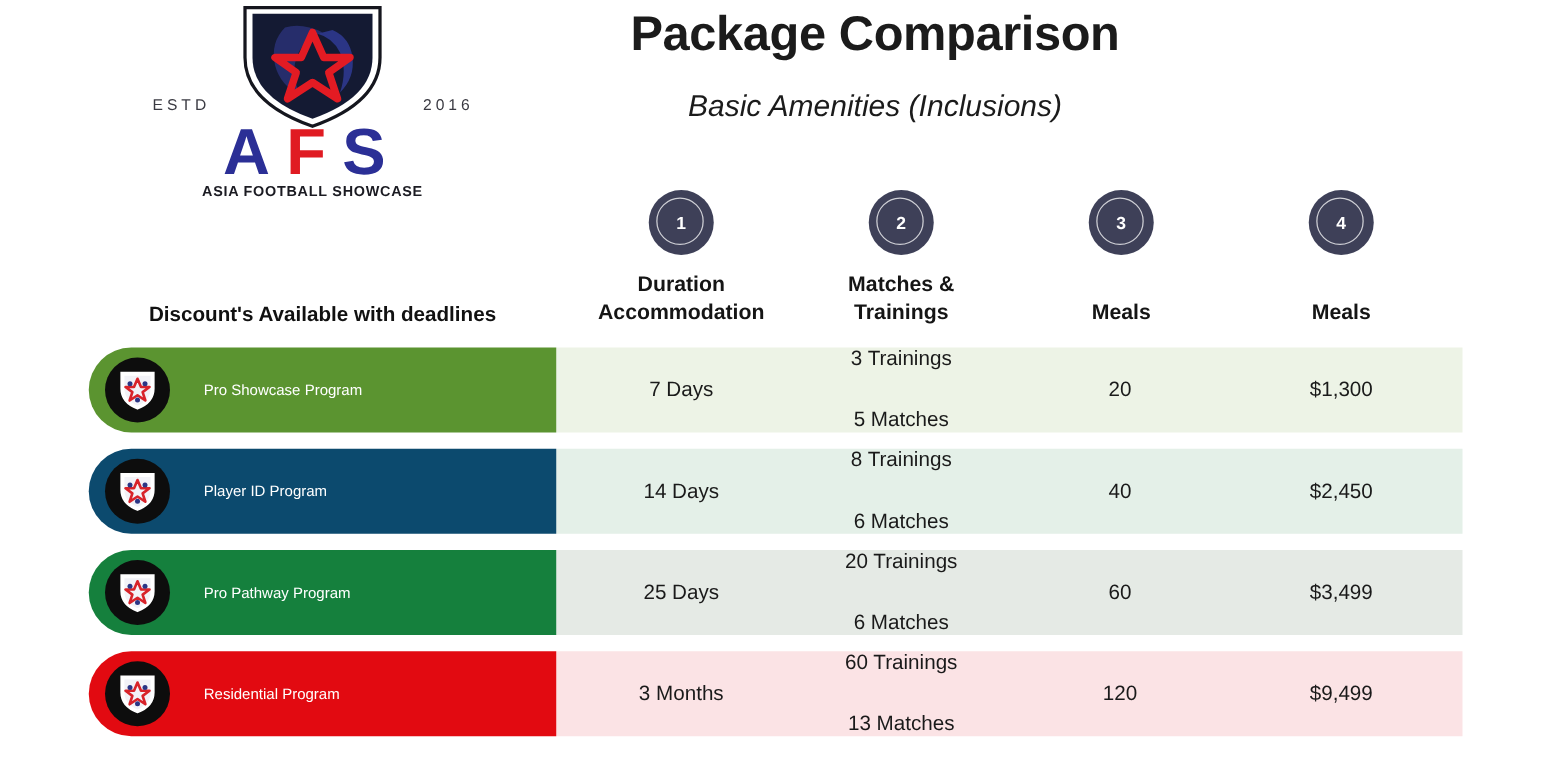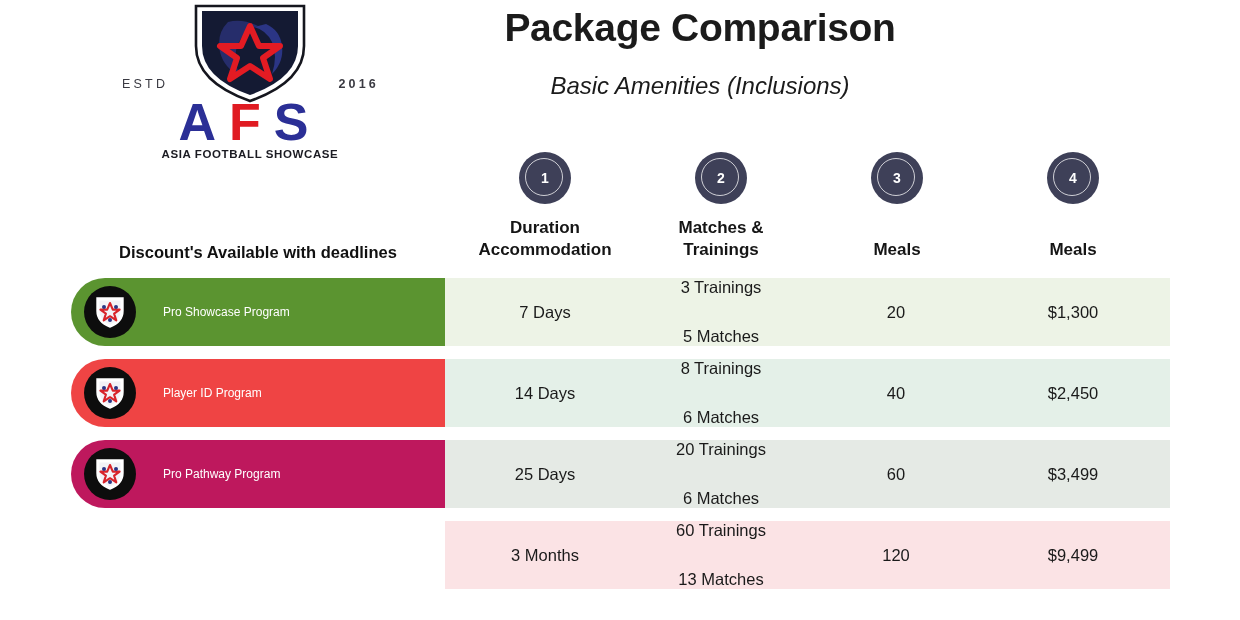--- a/index.html
+++ b/index.html
@@ -48,21 +48,21 @@
     color: #3a3a42;
     font-weight: 500;
   }
   #logo-year {
     position: absolute;
     right: 1px;
     top: 77px;
     font-size: 12.5px;
     letter-spacing: 3.2px;
     color: #3a3a42;
-    font-weight: 700;
+    font-weight: 400;
     margin-left: 12px;
   }
   #logo-afs {
     position: absolute;
     left: 0;
     top: 95px;
     width: 260px;
     text-align: center;
     font-size: 52px;
     font-weight: 700;
@@ -321,21 +321,21 @@
   <div class="cell c3">
     <div>20</div>
   </div>
   <div class="cell c4">
     <div>$1,300</div>
   </div>
 </div>
 
 <div class="row" style="top:359px;">
   <div class="row-bg" style="background-color: rgb(228, 240, 232);"></div>
-  <div class="row-pill" style="background-color: #ef4444;">
+  <div class="row-pill" style="background-color: #0c4a6e;">
     <div class="row-badge">
       <svg width="30" height="32" viewBox="0 0 30 32">
         <path d="M2 2 L28 2 L28 15 Q28 26 15 31 Q2 26 2 15 Z" fill="#ffffff" stroke="#ffffff" stroke-width="1.4"></path>
         <path d="M4.5 4.5 L25.5 4.5 L25.5 15 Q25.5 24 15 28.5 Q4.5 24 4.5 15 Z" fill="#f2f2f7"></path>
         <path d="M15 7 L17.8 13.6 L24.6 13.6 L19.1 17.7 L21.3 24.4 L15 20.2 L8.7 24.4 L10.9 17.7 L5.4 13.6 L12.2 13.6 Z" fill="none" stroke="#d8232a" stroke-width="2.1" stroke-linejoin="round"></path>
         <circle cx="9" cy="11" r="2" fill="#2b3585"></circle>
         <circle cx="21" cy="11" r="2" fill="#2b3585"></circle>
         <circle cx="15" cy="24" r="2" fill="#2b3585"></circle>
       </svg>
     </div>
@@ -351,21 +351,21 @@
   <div class="cell c3">
     <div>40</div>
   </div>
   <div class="cell c4">
     <div>$2,450</div>
   </div>
 </div>
 
 <div class="row" style="top:440px;">
   <div class="row-bg" style="background-color: rgb(229, 234, 229);"></div>
-  <div class="row-pill" style="background-color: #be185d;">
+  <div class="row-pill" style="background-color: #15803d;">
     <div class="row-badge">
       <svg width="30" height="32" viewBox="0 0 30 32">
         <path d="M2 2 L28 2 L28 15 Q28 26 15 31 Q2 26 2 15 Z" fill="#ffffff" stroke="#ffffff" stroke-width="1.4"></path>
         <path d="M4.5 4.5 L25.5 4.5 L25.5 15 Q25.5 24 15 28.5 Q4.5 24 4.5 15 Z" fill="#f2f2f7"></path>
         <path d="M15 7 L17.8 13.6 L24.6 13.6 L19.1 17.7 L21.3 24.4 L15 20.2 L8.7 24.4 L10.9 17.7 L5.4 13.6 L12.2 13.6 Z" fill="none" stroke="#d8232a" stroke-width="2.1" stroke-linejoin="round"></path>
         <circle cx="9" cy="11" r="2" fill="#2b3585"></circle>
         <circle cx="21" cy="11" r="2" fill="#2b3585"></circle>
         <circle cx="15" cy="24" r="2" fill="#2b3585"></circle>
       </svg>
     </div>
@@ -381,20 +381,33 @@
   <div class="cell c3">
     <div>60</div>
   </div>
   <div class="cell c4">
     <div>$3,499</div>
   </div>
 </div>
 
 <div class="row" style="top:521px;">
   <div class="row-bg" style="background-color: rgb(251, 227, 229);"></div>
+  <div class="row-pill" style="background-color: rgb(226, 10, 17);">
+    <div class="row-badge">
+      <svg width="30" height="32" viewBox="0 0 30 32">
+        <path d="M2 2 L28 2 L28 15 Q28 26 15 31 Q2 26 2 15 Z" fill="#ffffff" stroke="#ffffff" stroke-width="1.4"></path>
+        <path d="M4.5 4.5 L25.5 4.5 L25.5 15 Q25.5 24 15 28.5 Q4.5 24 4.5 15 Z" fill="#f2f2f7"></path>
+        <path d="M15 7 L17.8 13.6 L24.6 13.6 L19.1 17.7 L21.3 24.4 L15 20.2 L8.7 24.4 L10.9 17.7 L5.4 13.6 L12.2 13.6 Z" fill="none" stroke="#d8232a" stroke-width="2.1" stroke-linejoin="round"></path>
+        <circle cx="9" cy="11" r="2" fill="#2b3585"></circle>
+        <circle cx="21" cy="11" r="2" fill="#2b3585"></circle>
+        <circle cx="15" cy="24" r="2" fill="#2b3585"></circle>
+      </svg>
+    </div>
+    <div class="row-label">Residential Program</div>
+  </div>
   <div class="cell c1">
     <div>3 Months</div>
   </div>
   <div class="cell c2">
     <div>60 Trainings</div>
     <div>13 Matches</div>
   </div>
   <div class="cell c3">
     <div>120</div>
   </div>

